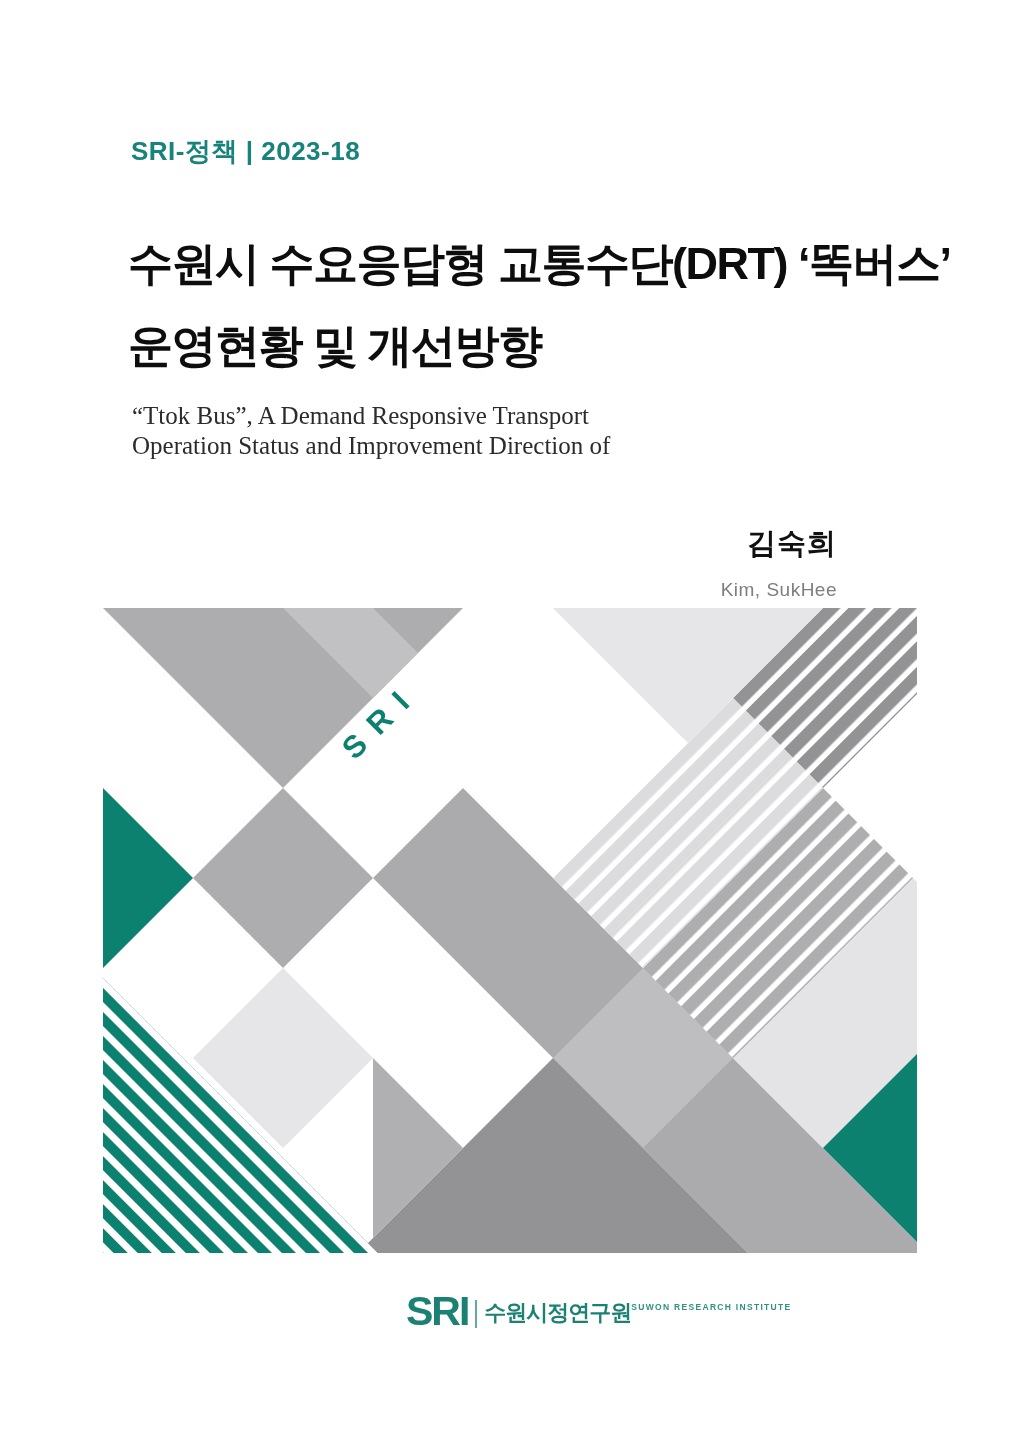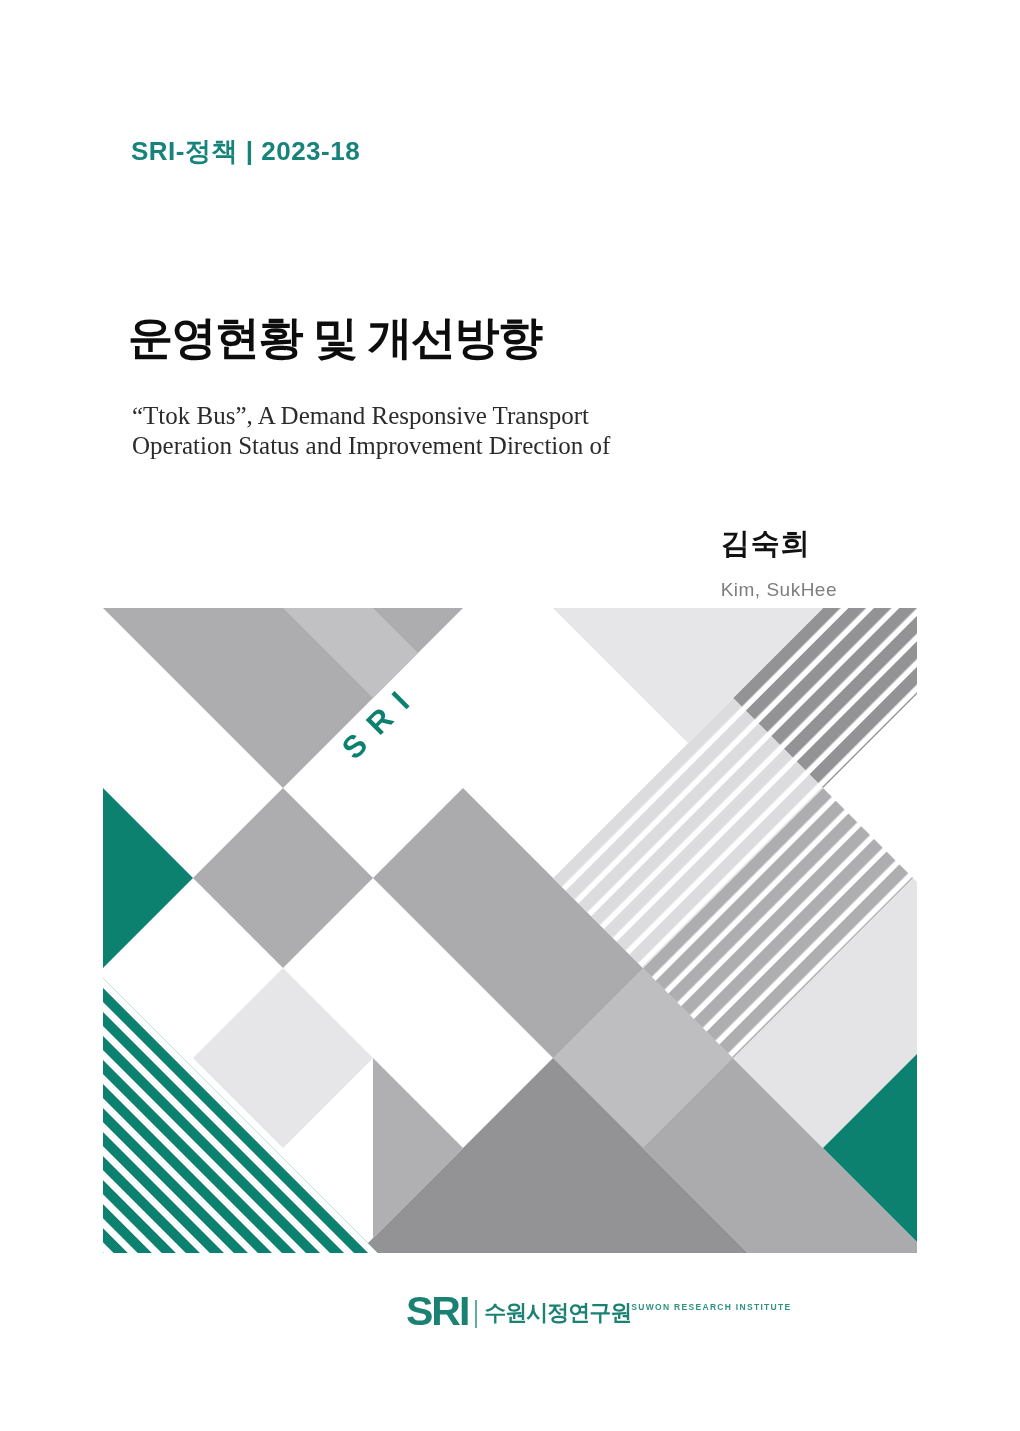--- a/index.html
+++ b/index.html
@@ -14,28 +14,29 @@
     position:absolute;left:131px;top:134px;
     font-size:26px;font-weight:600;letter-spacing:0.5px;
     color:#17837B;
   }
   .title-line{
     position:absolute;left:128px;
     font-size:45px;font-weight:800;letter-spacing:-1.5px;
     color:#0d0d0d;white-space:nowrap;
   }
   .title-line.l1{top:234px;}
-  .title-line.l2{top:308px;}
+  .title-line.l2{top:316px;}
   .subtitle{
     position:absolute;left:132px;top:401px;
     font-family:"Liberation Serif", serif;
     font-size:25px;line-height:30px;color:#2b2b2b;
   }
   .author{
     position:absolute;right:123px;top:524px;
+    text-align:right;
   }
   .author .ko{font-size:29px;font-weight:700;color:#111;letter-spacing:1px;}
   .author .en{font-size:19px;color:#7e7e7e;margin-top:15px;letter-spacing:0.5px;}
   .cover-art{
     position:absolute;left:103px;top:608px;
     width:814px;height:645px;
   }
   .logo{
     position:absolute;left:406px;top:1288px;
     display:flex;align-items:center;
@@ -54,20 +55,21 @@
     font-size:8.5px;font-weight:600;color:#2E9382;letter-spacing:1.3px;margin-top:4px;white-space:nowrap;
   }
 </style>
 </head>
 <body>
 
 <div class="page">
 
   <div class="badge">SRI-정책 | 2023-18</div>
 
+  <div class="title-line l1">수원시 수요응답형 교통수단(DRT) ‘똑버스’</div>
   <div class="title-line l2">운영현황 및 개선방향</div>
 
   <div class="subtitle">
     <div>“Ttok Bus”, A Demand Responsive Transport</div>
     <div>Operation Status and Improvement Direction of</div>
   </div>
 
   <div class="author">
     <div class="ko">김숙희</div>
     <div class="en">Kim, SukHee</div>

